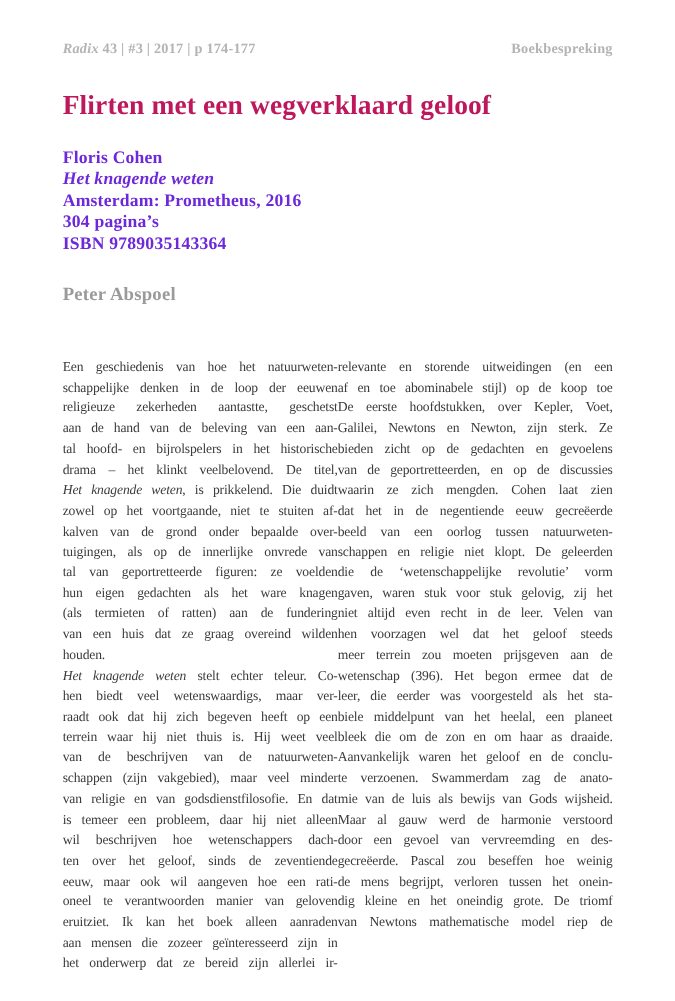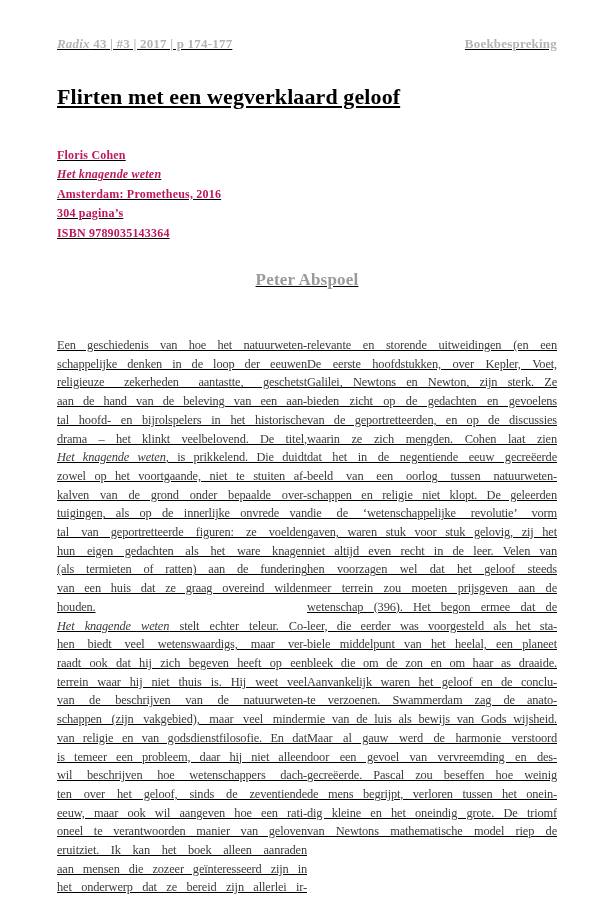--- a/index.html
+++ b/index.html
@@ -9,62 +9,60 @@
   }
   .page {
     position: relative;
     width: 614px;
     height: 910px;
     background: #ffffff;
     box-sizing: border-box;
     padding: 36px 57px 0 57px;
     font-family: "Liberation Serif", "DejaVu Serif", serif;
     overflow: hidden;
-    text-decoration: underline;
   }
   
   .runhead {
     display: flex;
     justify-content: space-between;
     align-items: baseline;
     font-size: 13px;
     line-height: 15px;
     font-weight: bold;
     color: #b5b3b4;
     letter-spacing: 0.2px;
   }
   .runhead .journal-name { font-style: italic; }
   
   .title {
     margin: 33px 0 0 0;
-    font-size: 22px;
+    font-size: 25px;
     line-height: 26px;
     font-weight: bold;
-    color: #000000;
+    color: #be185d;
     letter-spacing: 0.1px;
   }
   
   .bookinfo {
-    margin-top: 36px;
-    font-size: 12px;
+    margin-top: 24px;
+    font-size: 16px;
     line-height: 19.4px;
     font-weight: bold;
-    color: #be185d;
+    color: #6d28d9;
     letter-spacing: 0.2px;
   }
   .bookinfo .book-title { font-style: italic; }
   
   .reviewer {
     margin-top: 26px;
     font-size: 17px;
     line-height: 21px;
     font-weight: bold;
     color: #9b9999;
     letter-spacing: 0.2px;
-    text-align: center;
   }
   
   .bodywrap {
     margin-top: 46px;
     display: flex;
   }
   .col {
     flex: 1 1 0;
     min-width: 0;
     color: #3c3b3a;
@@ -136,20 +134,21 @@
         <div class="bodyline"><span>wil beschrijven hoe wetenschappers dach-</span></div>
         <div class="bodyline"><span>ten over het geloof, sinds de zeventiende</span></div>
         <div class="bodyline"><span>eeuw, maar ook wil aangeven hoe een rati-</span></div>
         <div class="bodyline"><span>oneel te verantwoorden manier van geloven</span></div>
         <div class="bodyline"><span>eruitziet. Ik kan het boek alleen aanraden</span></div>
         <div class="bodyline"><span>aan mensen die zozeer geïnteresseerd zijn in</span></div>
         <div class="bodyline"><span>het onderwerp dat ze bereid zijn allerlei ir-</span></div>
       </div>
     <div class="col">
         <div class="bodyline"><span>relevante en storende uitweidingen (en een</span></div>
+        <div class="bodyline"><span>af en toe abominabele stijl) op de koop toe</span></div>
         <div class="bodyline"><span>De eerste hoofdstukken, over Kepler, Voet,</span></div>
         <div class="bodyline"><span>Galilei, Newtons en Newton, zijn sterk. Ze</span></div>
         <div class="bodyline"><span>bieden zicht op de gedachten en gevoelens</span></div>
         <div class="bodyline"><span>van de geportretteerden, en op de discussies</span></div>
         <div class="bodyline"><span>waarin ze zich mengden. Cohen laat zien</span></div>
         <div class="bodyline"><span>dat het in de negentiende eeuw gecreëerde</span></div>
         <div class="bodyline"><span>beeld van een oorlog tussen natuurweten-</span></div>
         <div class="bodyline"><span>schappen en religie niet klopt. De geleerden</span></div>
         <div class="bodyline"><span>die de ‘wetenschappelijke revolutie’ vorm</span></div>
         <div class="bodyline"><span>gaven, waren stuk voor stuk gelovig, zij het</span></div>

